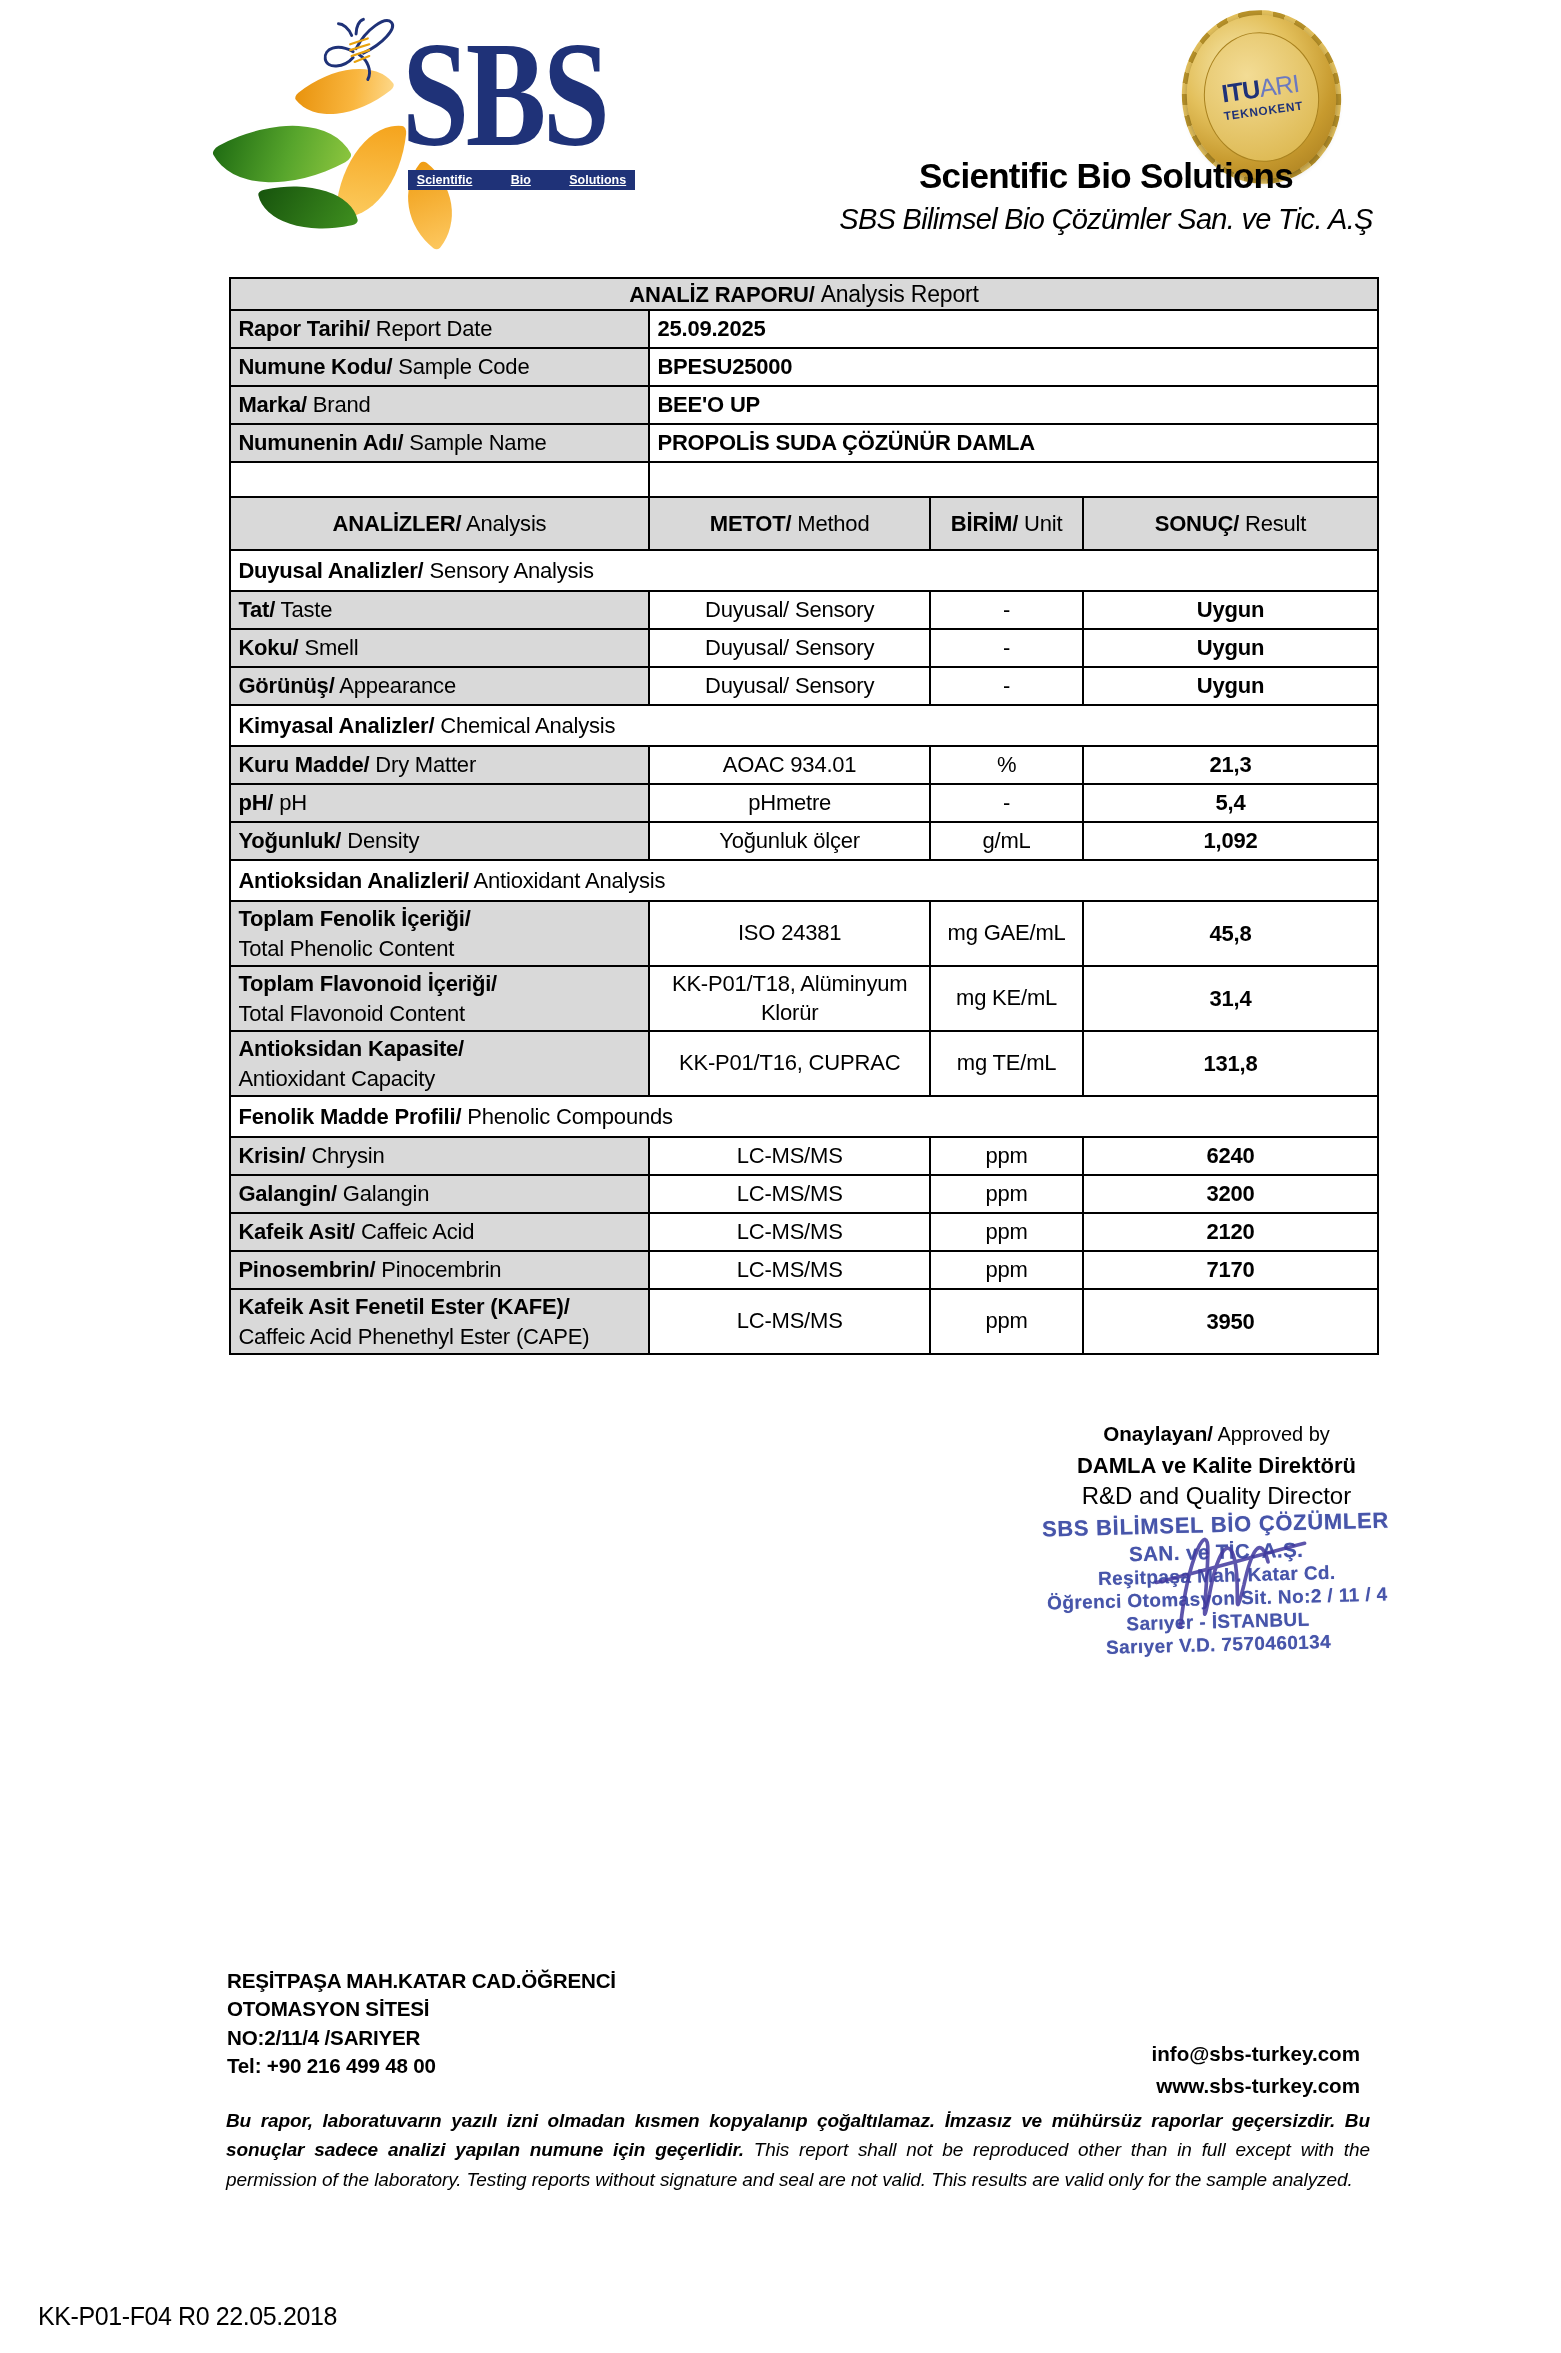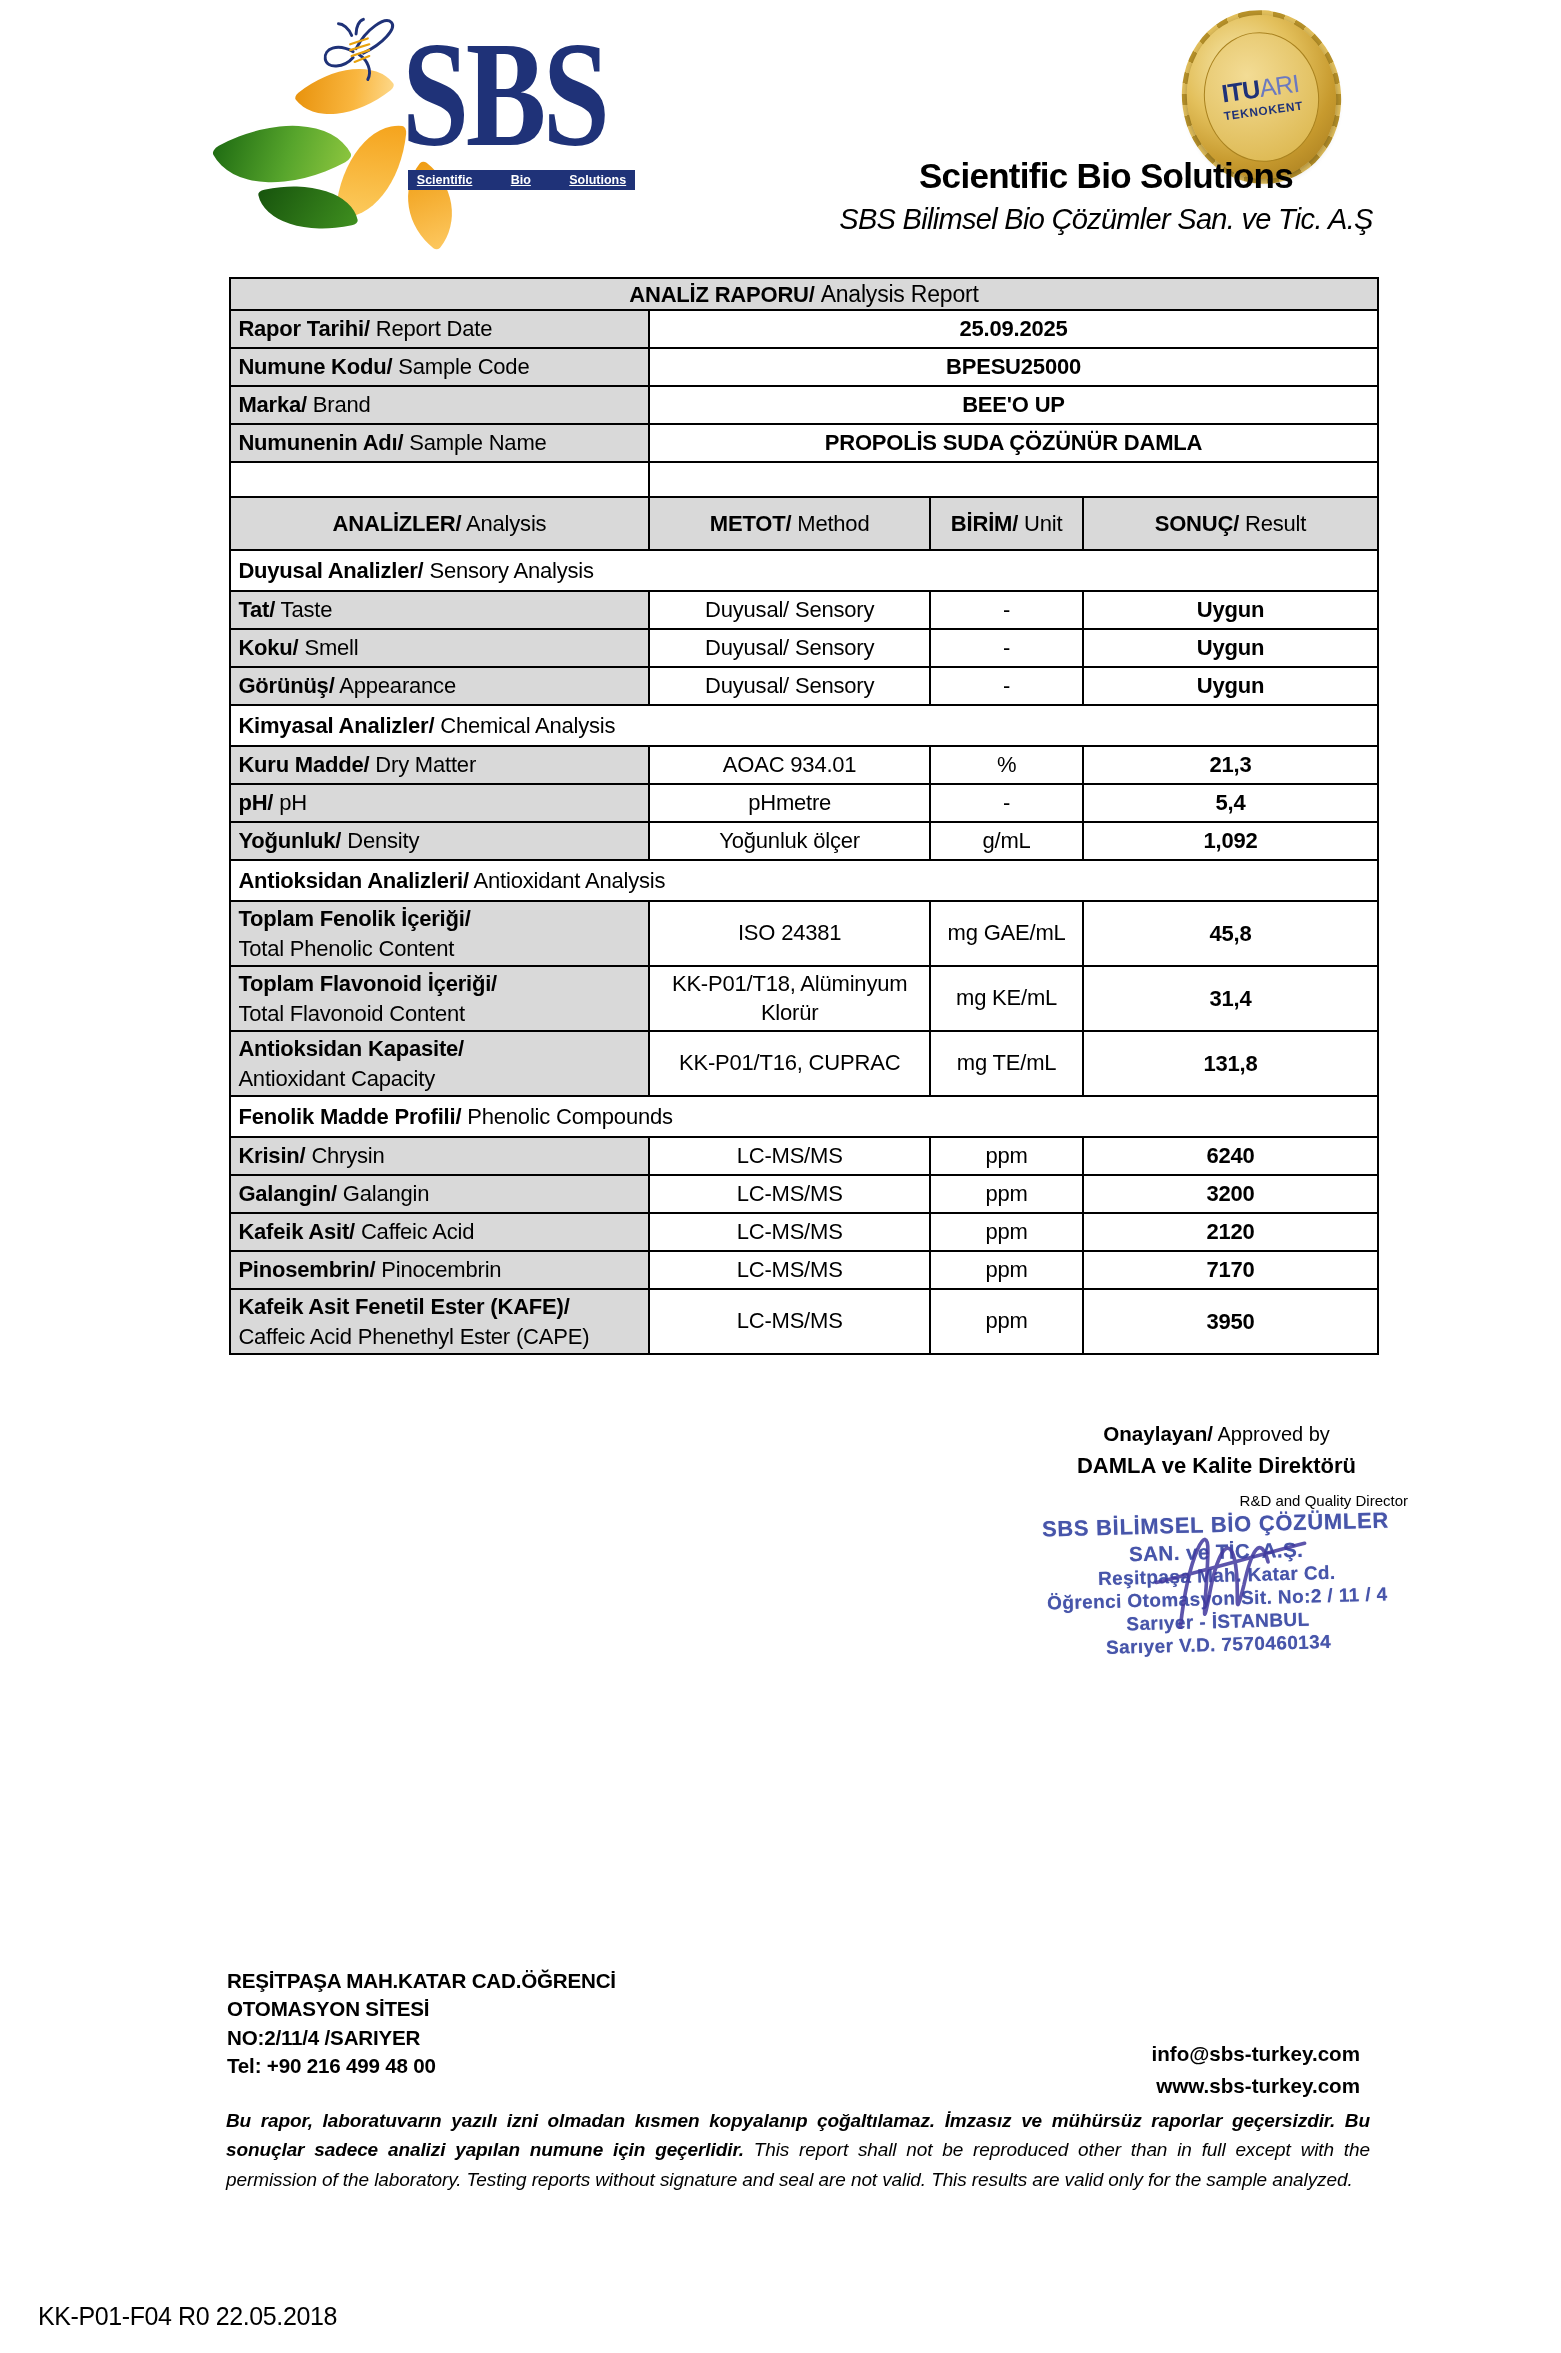--- a/index.html
+++ b/index.html
@@ -52,32 +52,32 @@
   
   table.report{position:absolute;left:229px;top:277px;width:1150px;border-collapse:collapse;table-layout:fixed;}
   table.report td{border:2.2px solid #000;border-top-width:2.9px;border-bottom-width:2.9px;
     padding:1.5px 7.4px;font-size:22px;color:#000;vertical-align:middle;letter-spacing:-0.2px;overflow:hidden;}
   .b{font-weight:bold;}
   tr.r-title{height:25px}  tr.r-info{height:38px}  tr.r-spacer{height:35px}
   tr.r-head{height:53px}   tr.r-section{height:41px} tr.r-data{height:38px} tr.r-tall{height:65px}
   td.cell-title{background:var(--gray);text-align:center;font-size:26px;}
   td.cell-title .n{font-size:23px;}
   td.cell-label{background:var(--gray);text-align:left;font-size:23px;}
-  td.cell-value{text-align:center;font-weight:bold;font-size:23px;}
+  td.cell-value{text-align:left;font-weight:bold;font-size:23px;}
   td.cell-head{background:var(--gray);text-align:center;font-size:23px;}
   td.cell-section{background:#fff;text-align:left;font-size:23px;}
   td.cell-method,td.cell-unit{text-align:center;font-size:21.4px;line-height:1.3;}
   td.cell-result{text-align:center;font-weight:bold;font-size:22px;color:var(--red);border-radius:17px;}
   td.cell-label.two .lt,td.cell-label.two .le{display:block;line-height:1.35;}
 
   
   .approval{position:absolute;left:1025px;top:1422px;width:383px;text-align:center;}
   .approval .a1{font-size:20px;} .approval .a1 .b{font-size:20.6px;}
   .approval .a2{font-size:22px;font-weight:bold;margin-top:6.6px;}
-  .approval .a3{font-size:15px;margin-top:13px;text-align:right;}
+  .approval .a3{font-size:24px;margin-top:3px;}
   .stamp{position:absolute;left:1040px;top:1512px;width:354px;text-align:center;
     color:var(--stamp);font-weight:bold;transform:rotate(-1.5deg);opacity:.92;}
   .stamp div{font-size:19px;line-height:1.22;letter-spacing:0.4px;text-shadow:0 0 0.7px rgba(56,71,163,.6);}
   .stamp .s1{font-size:22px;letter-spacing:0.7px;}
   .stamp .s2{font-size:20.6px;}
   .signature{position:absolute;left:1147px;top:1504px;transform:rotate(-6deg);}
 
   
   .address{position:absolute;left:227px;top:1967px;font-size:20.6px;font-weight:bold;line-height:1.38;letter-spacing:-0.2px;}
   .webinfo{position:absolute;left:1032px;top:2038px;width:328px;text-align:right;font-size:20.6px;font-weight:bold;line-height:1.55;}

